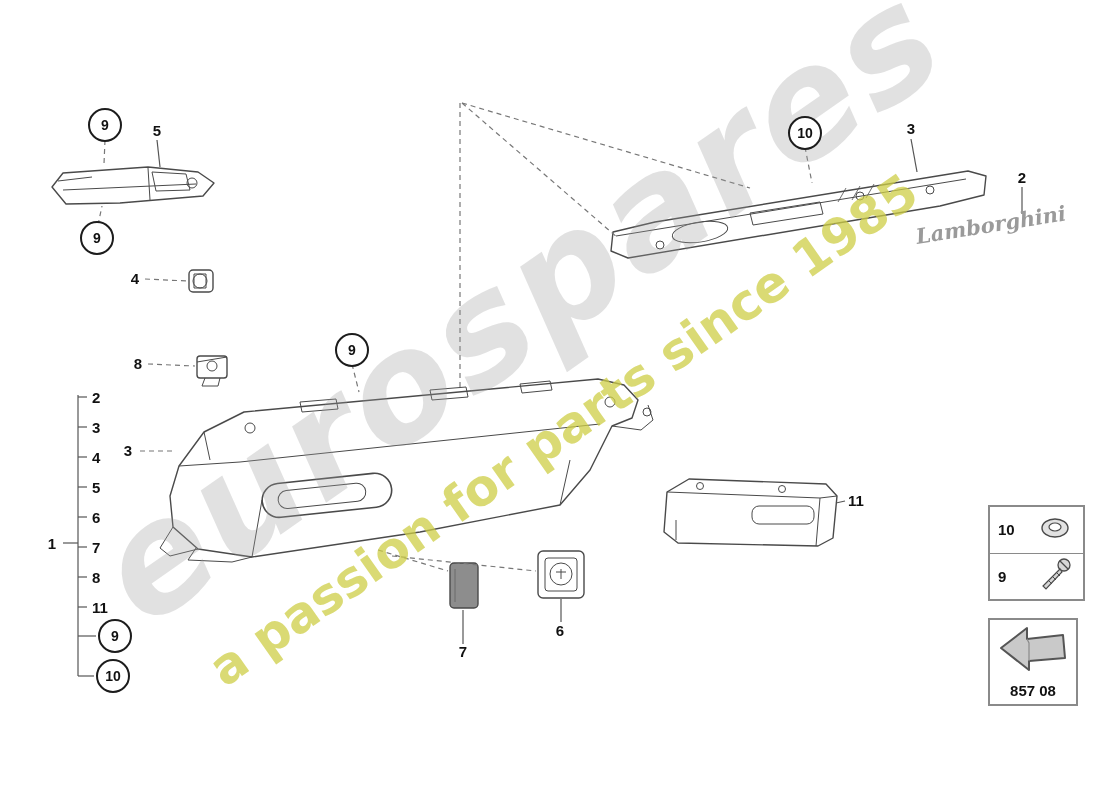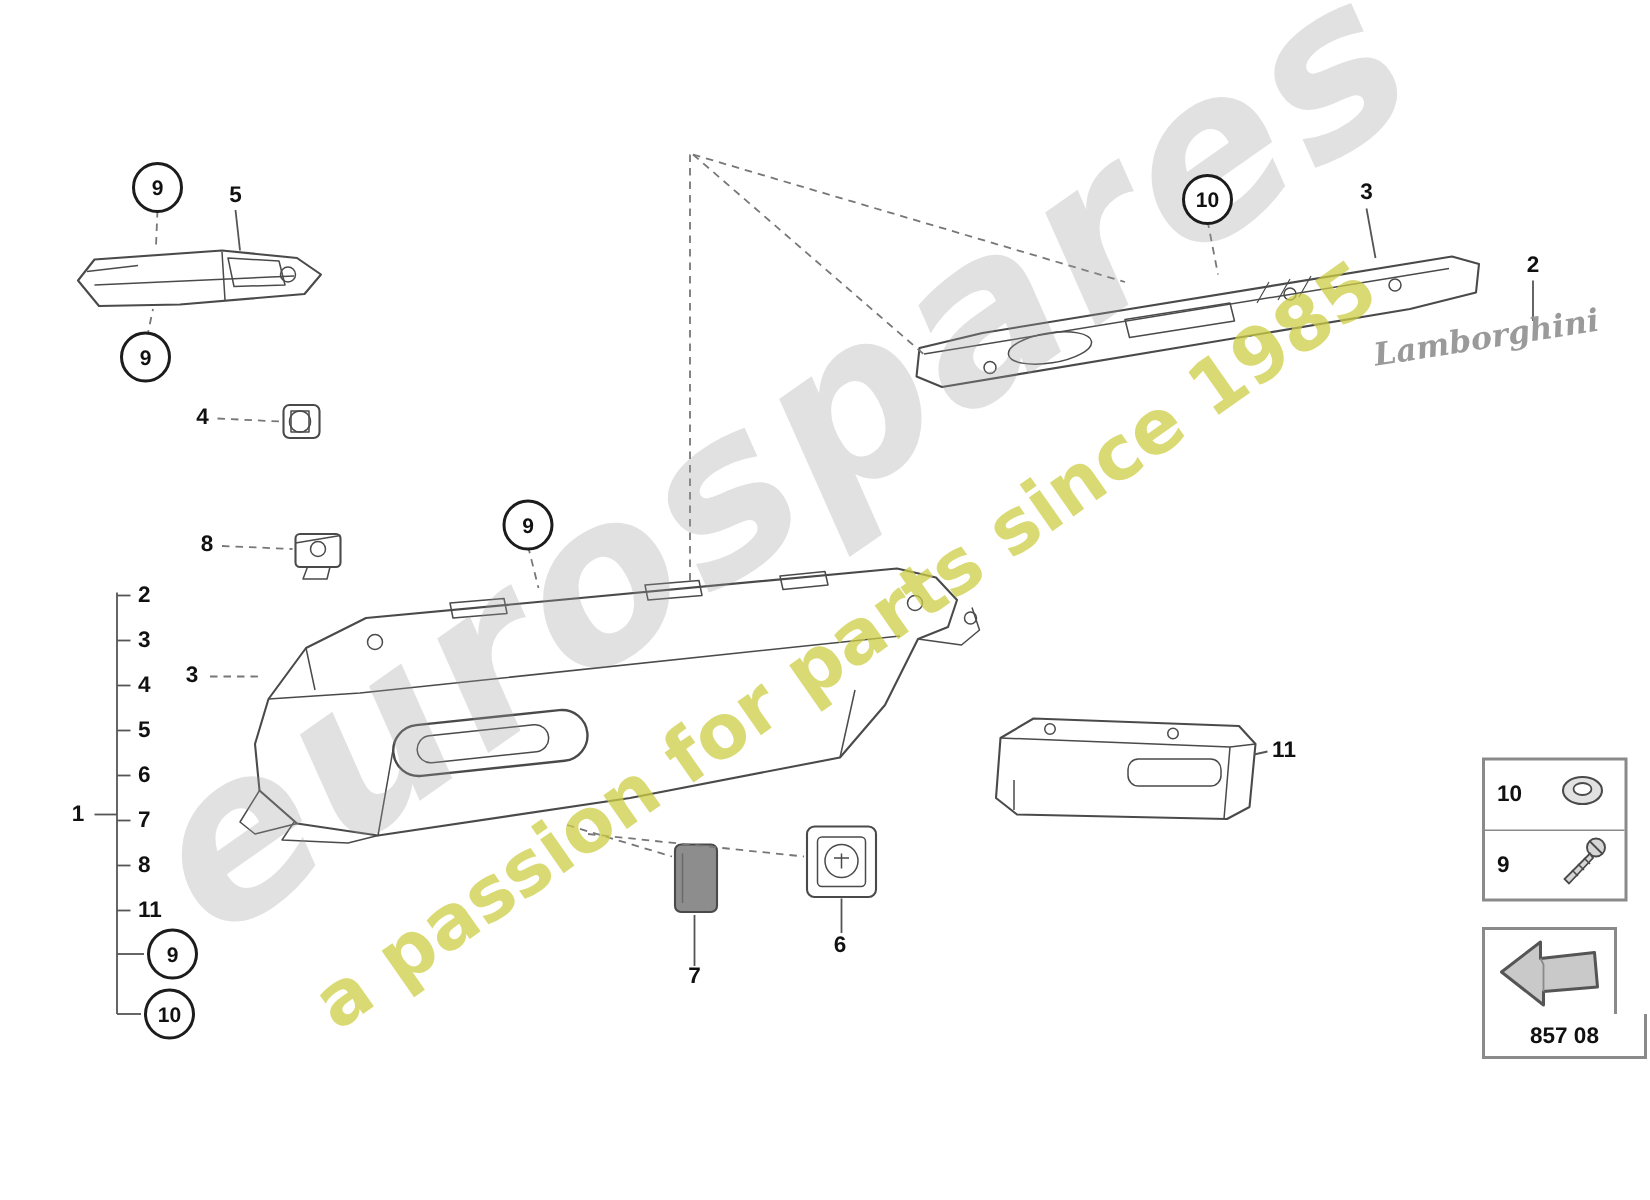--- a/index.html
+++ b/index.html
@@ -58,21 +58,21 @@
     padding:0 8px;cursor:pointer;
   }
   .legend-row + .legend-row{border-top:1.5px solid #8a8a8a;}
   .legend-label{font-size:15px;font-weight:bold;color:#111;}
   .arrow-box{
     position:absolute;left:988px;top:618px;width:90px;height:60px;z-index:3;
     border:2px solid #8a8a8a;background:#ffffff;box-sizing:border-box;
     display:flex;align-items:center;justify-content:center;cursor:pointer;
   }
   .code-box{
-    position:absolute;left:988px;top:676px;width:110px;height:30px;z-index:3;
+    position:absolute;left:988px;top:676px;width:90px;height:30px;z-index:3;
     border:2px solid #8a8a8a;border-top:none;background:#ffffff;box-sizing:border-box;
     display:flex;align-items:center;justify-content:center;
     font-size:15px;font-weight:bold;color:#111;
   }
 </style>
 </head>
 <body>
 
 <div id="stage">
 

